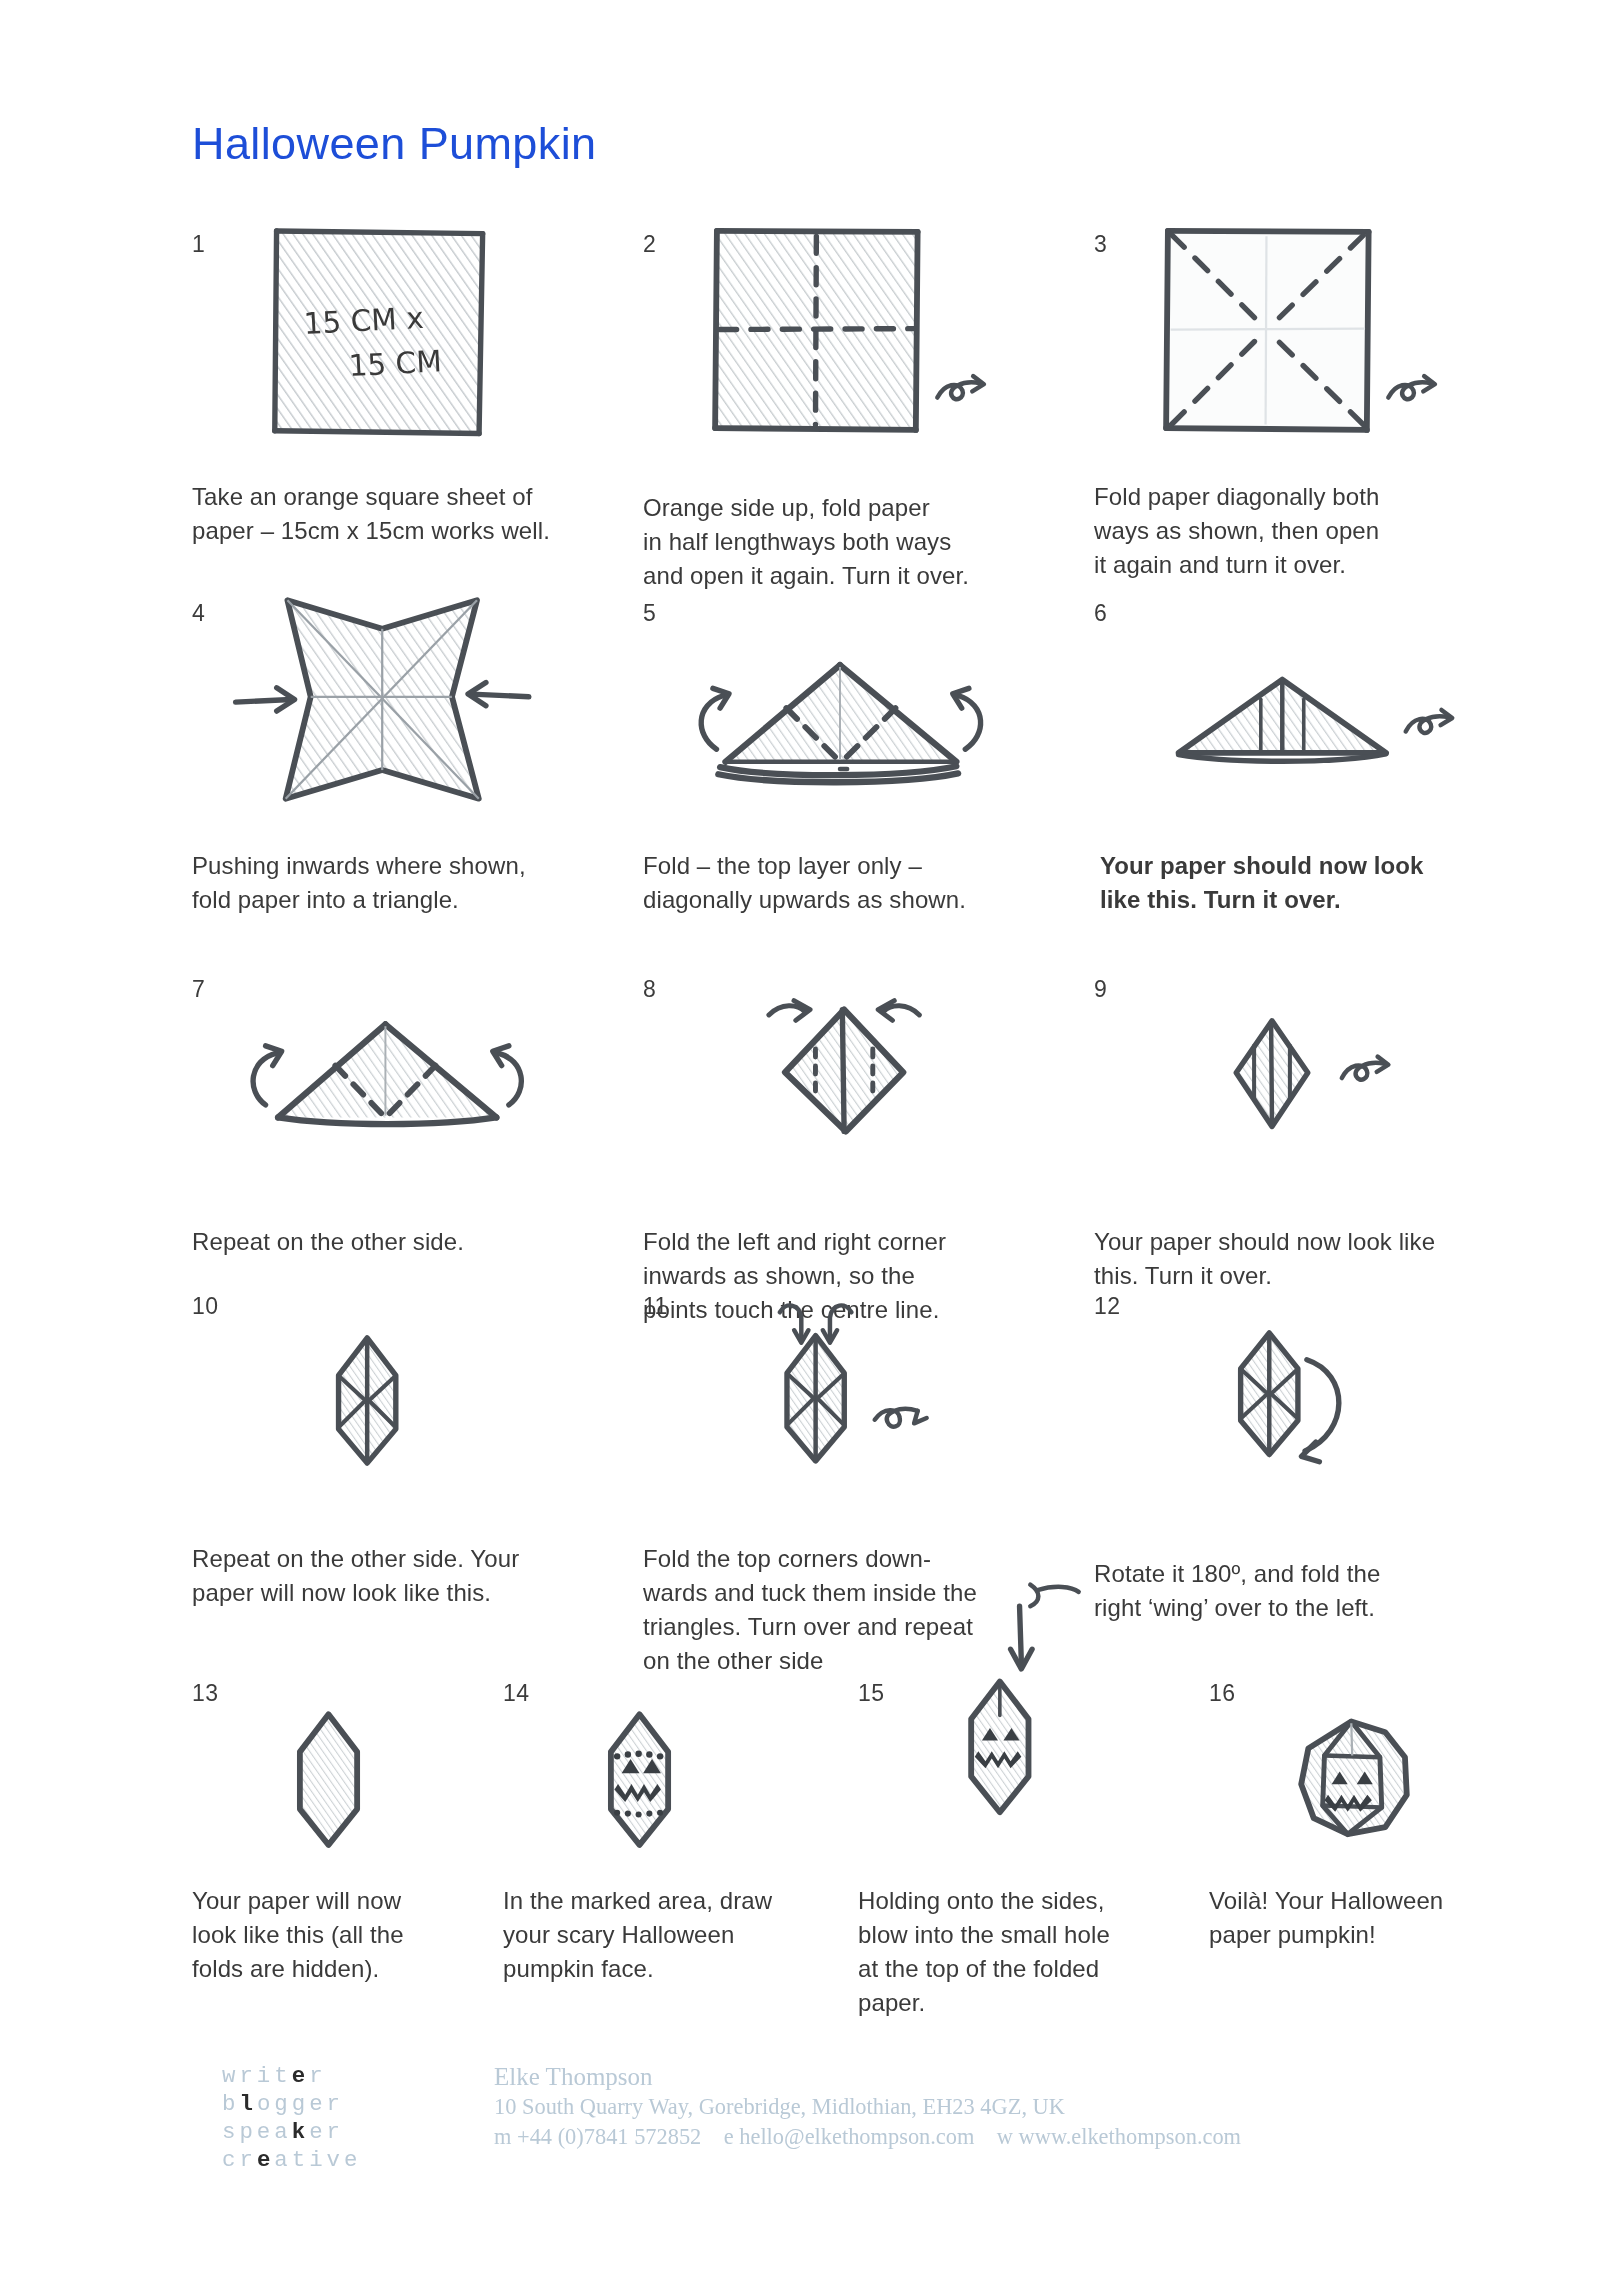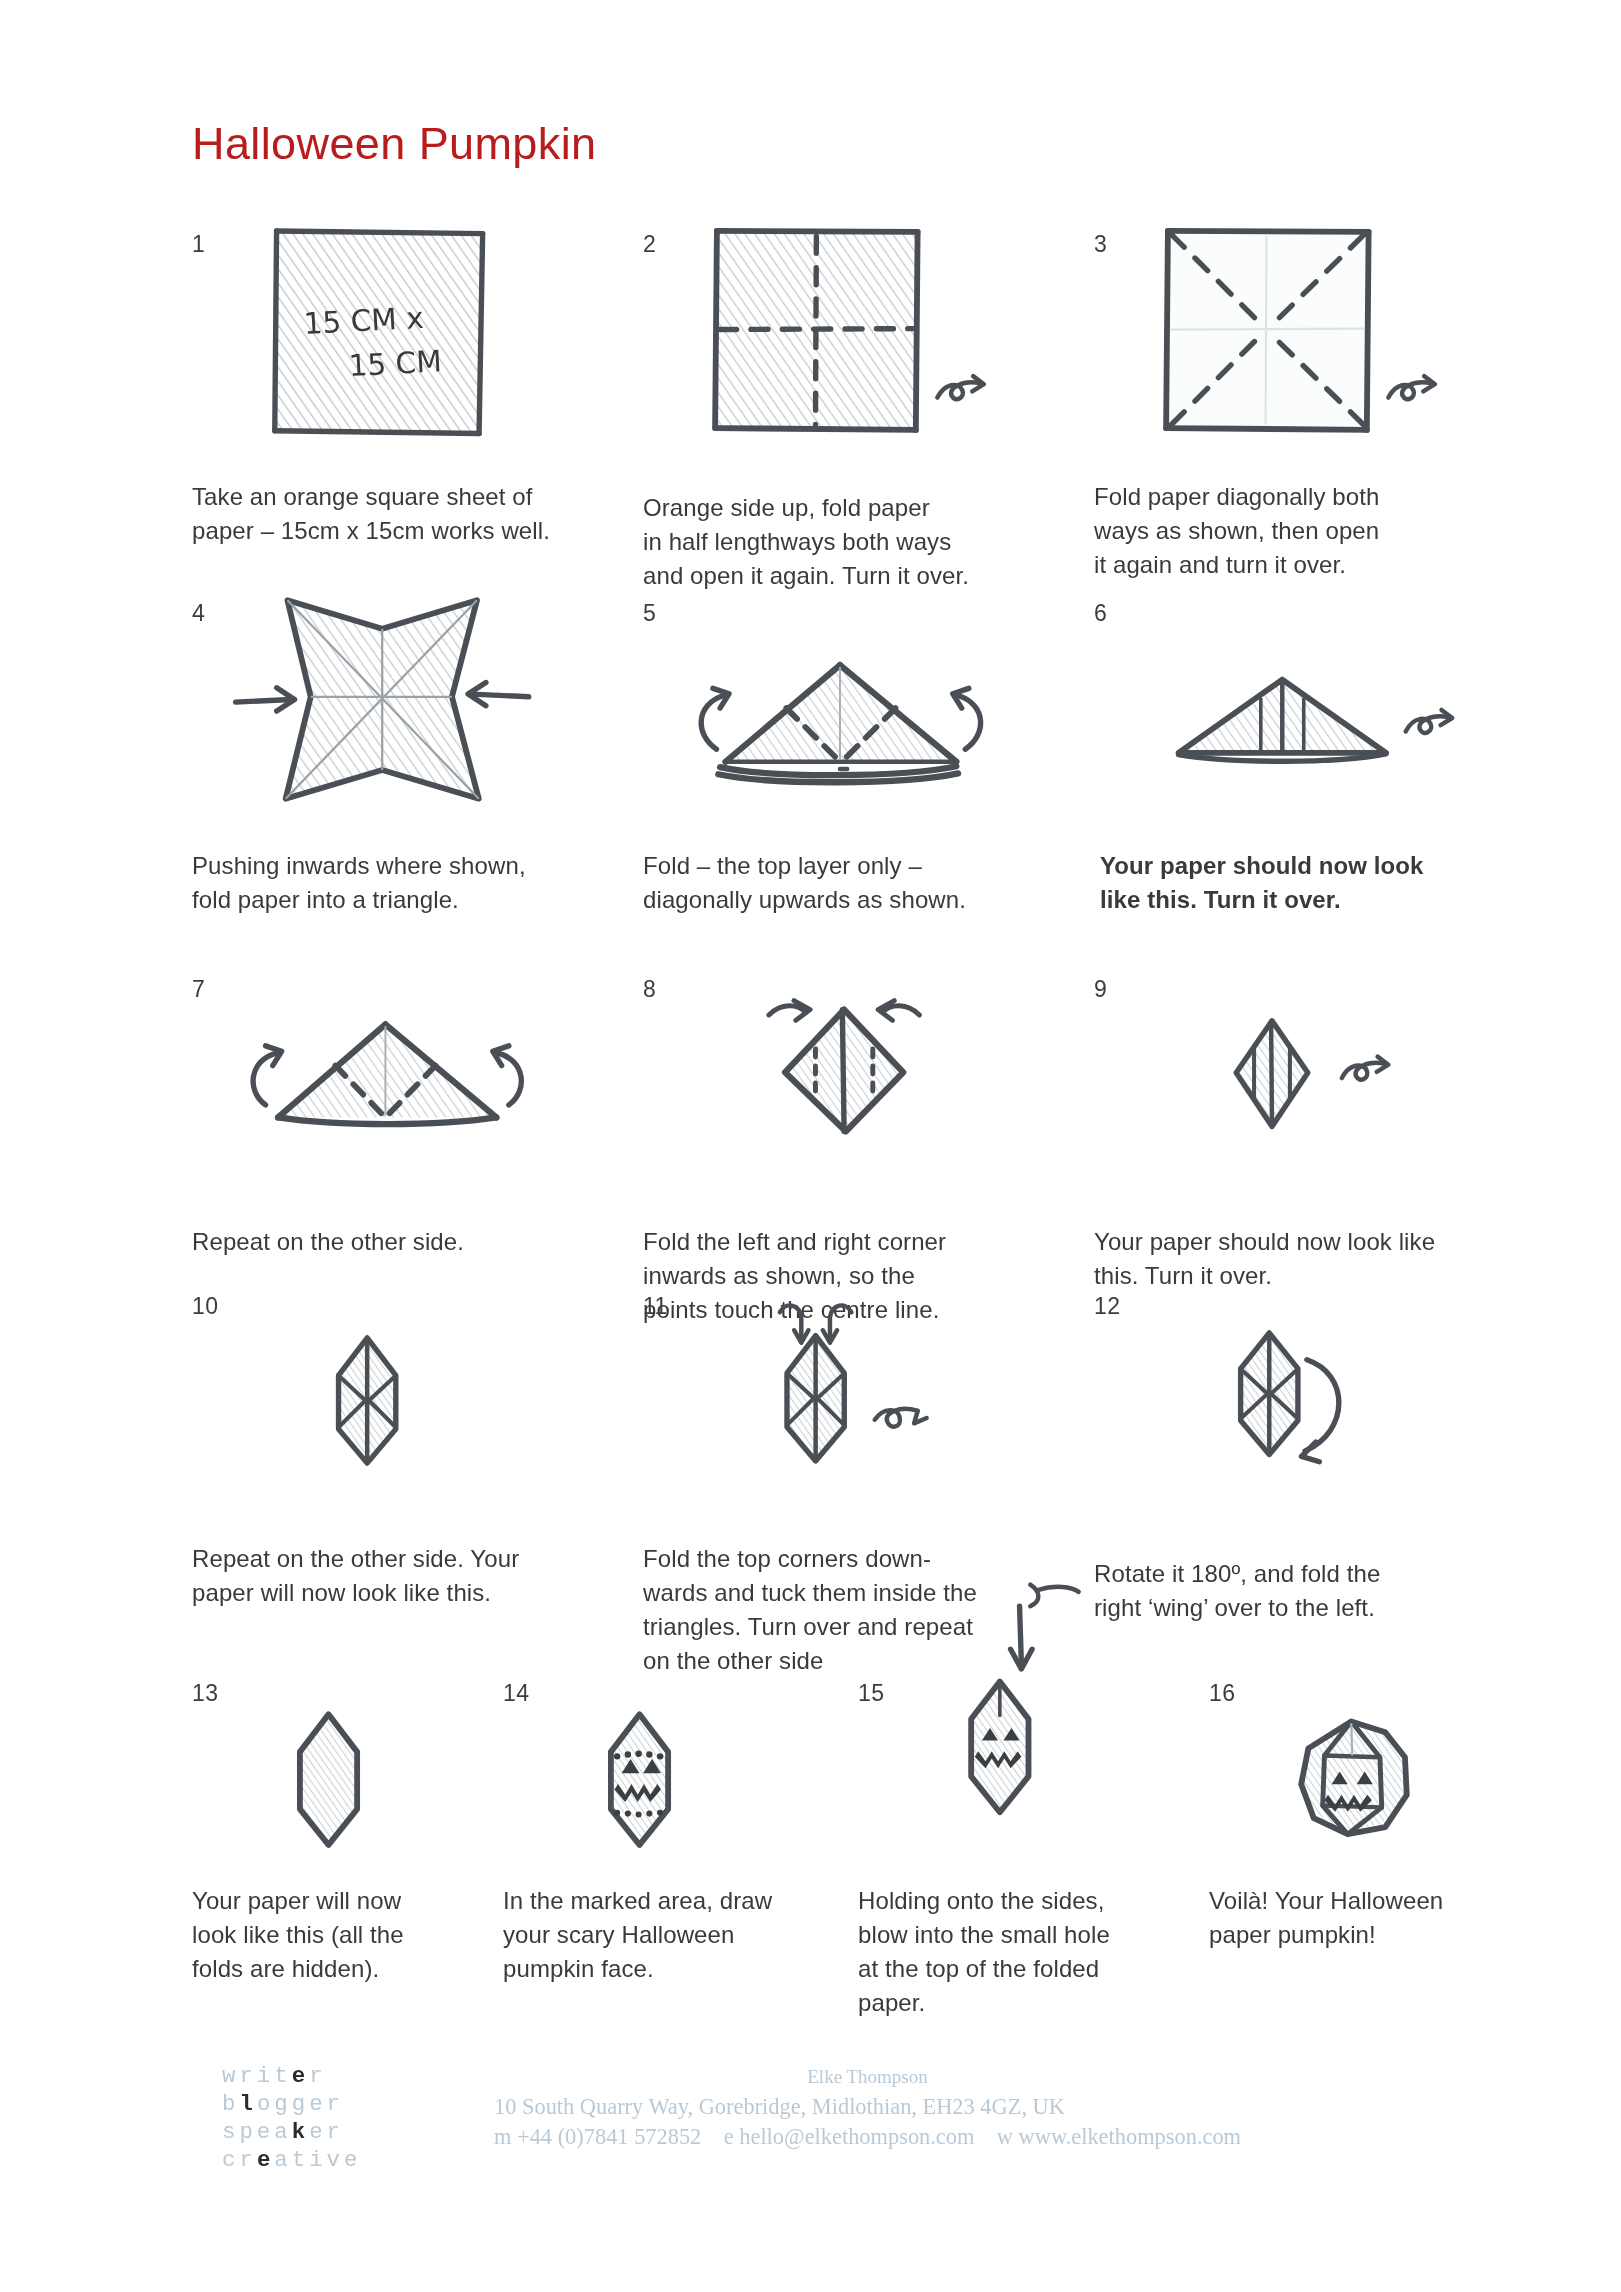--- a/index.html
+++ b/index.html
@@ -14,21 +14,21 @@
   }
   .page { position: relative; width: 1621px; height: 2293px; padding: 0; }
 
   .page-title {
     position: absolute;
     left: 192px;
     top: 118px;
     font-size: 45px;
     font-weight: 300;
     letter-spacing: 0.4px;
-    color: #b91c1c;
+    color: #1d4ed8;
     font-family: "Liberation Sans", sans-serif;
     text-align: right;
   }
 
   .grid { position: absolute; left: 0; top: 0; width: 1621px; }
 
   .step {
     position: absolute;
   }
   .step-num {
@@ -66,21 +66,21 @@
     color: #b9c9d6;
   }
   .logo b { color: #2b2b2b; font-weight: 700; }
   .contact {
     position: absolute;
     left: 494px;
     top: 19.7px;
     font-family: "Liberation Serif", serif;
     color: #b9c9d6;
   }
-  .contact .name { font-size: 19px; line-height: 30px; text-align: center; }
+  .contact .name { font-size: 25px; line-height: 30px; }
   .contact .addr { font-size: 22.4px; line-height: 30px; margin-top: 0; }
   .contact .phones { font-size: 22.4px; line-height: 30px; }
   .contact .note { font-size: 19px; line-height: 27px; margin-top: 14.3px; }
   .contact .note b { color: #2b2b2b; font-weight: 700; }
 
   svg { display: block; overflow: visible; }
   .ink { stroke: #4a4f55; fill: none; stroke-linecap: round; stroke-linejoin: round; }
   .hand { font-family: "DejaVu Sans", sans-serif; }
 </style>
 </head>

